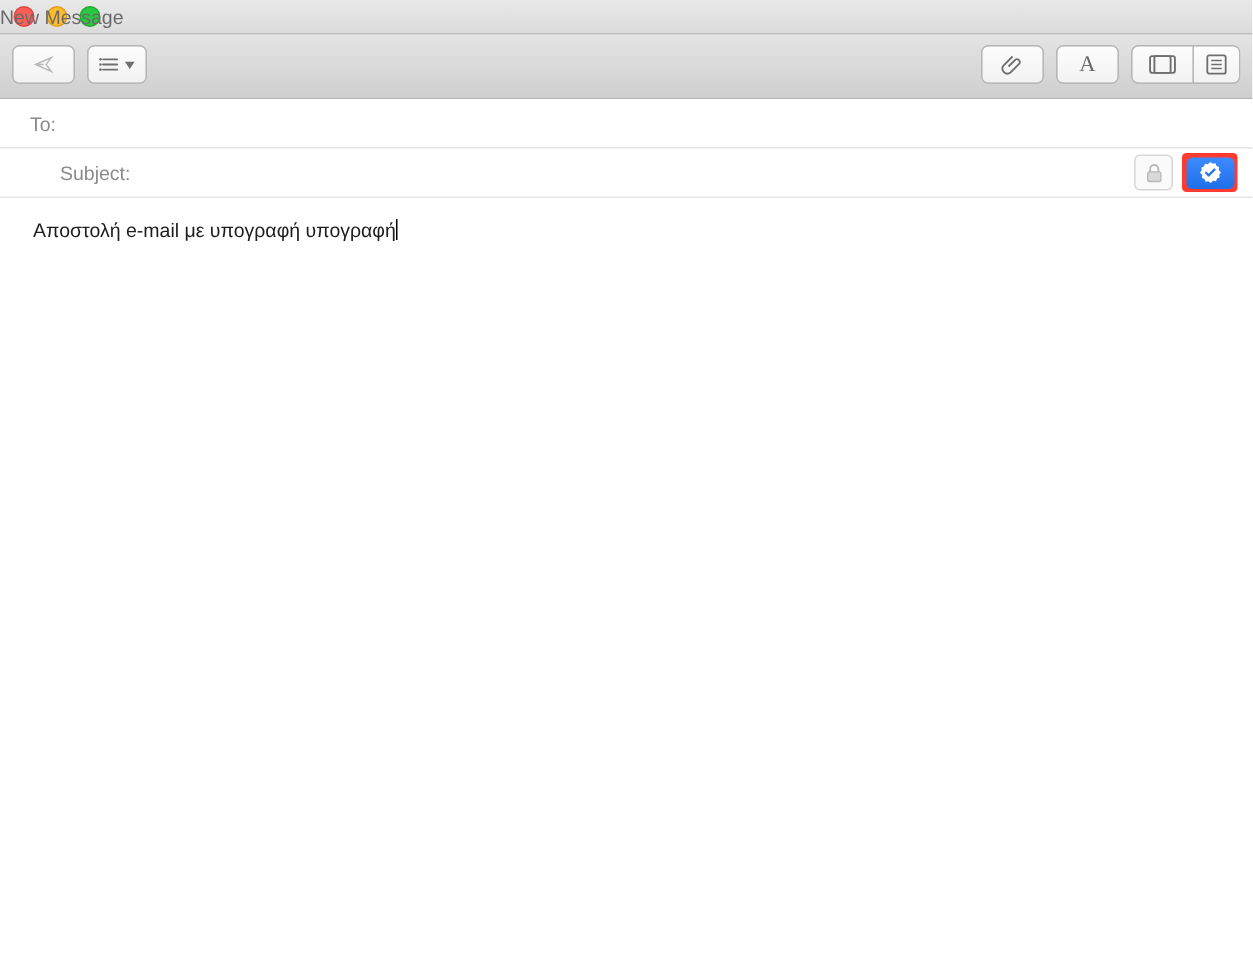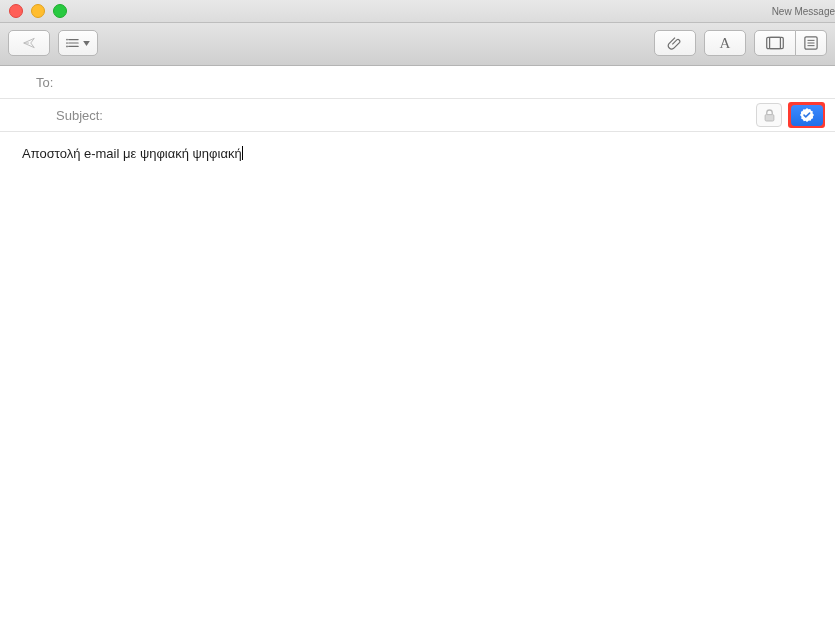--- a/index.html
+++ b/index.html
@@ -4,35 +4,35 @@
 <style>
   html,body{margin:0;padding:0;font-family:-apple-system,"Helvetica Neue",Arial,sans-serif;font-size:13px;color:#333;background:#fff;}
   .window{width:835px;height:641px;display:flex;flex-direction:column;box-sizing:border-box;}
   
   .titlebar{height:22px;background:linear-gradient(#e8e8e8,#dcdcdc);border-bottom:1px solid #bdbdbd;display:flex;align-items:center;position:relative;}
   .traffic{display:flex;gap:8px;margin-left:9px;}
   .tl{width:12px;height:12px;border-radius:50%;}
   .tl.red{background:#ff5f57;border:0.5px solid #e24640;}
   .tl.yel{background:#ffbd2e;border:0.5px solid #e1a11e;}
   .tl.grn{background:#28c940;border:0.5px solid #1dad2c;}
-  .title{position:absolute;left:0;right:0;text-align:right;color:#6a6a6a;font-size:10px;pointer-events:none;}
+  .title{position:absolute;left:0;right:0;text-align:left;color:#6a6a6a;font-size:13px;pointer-events:none;}
   
   .toolbar{height:32px;padding:4px 8px 6px 8px;background:linear-gradient(#e4e4e4,#cfcfcf);border-bottom:1px solid #b4b4b4;display:flex;align-items:center;gap:8px;}
   .spacer{flex:1;}
   .tbbtn{height:24px;border:1px solid #b7b7b7;border-radius:5px;background:linear-gradient(#fdfdfd,#f2f2f2);display:flex;align-items:center;justify-content:center;box-shadow:0 1px 0 rgba(255,255,255,.5) inset;color:#6f6f6f;}
   .tbbtn.w40{width:40px;}
   .tbbtn.w38{width:38px;}
   .tbbtn.w30{width:30px;}
   .seggroup{display:flex;}
   .seggroup .tbbtn{border-radius:0;}
   .seggroup .tbbtn:first-child{border-top-left-radius:5px;border-bottom-left-radius:5px;}
   .seggroup .tbbtn:last-child{border-top-right-radius:5px;border-bottom-right-radius:5px;border-left:none;}
   
   .fields{border-bottom:1px solid #e4e4e4;}
-  .row{display:flex;align-items:center;height:32px;border-bottom:1px solid #e4e4e4;padding:0 10px 0 36px;}
+  .row{display:flex;align-items:center;height:32px;border-bottom:1px solid #e4e4e4;padding:0 10px 0 20px;}
   .row:last-child{border-bottom:none;margin-left:20px;}
   .lbl{color:#8a8a8a;font-size:13px;margin-right:6px;white-space:nowrap;}
   .fieldinput{flex:1;border:none;outline:none;font-size:13px;color:#333;background:transparent;}
   .rowicons{display:flex;align-items:center;gap:6px;}
   .lockbox{width:24px;height:22px;border:1px solid #d7d7d7;border-radius:4px;display:flex;align-items:center;justify-content:center;color:#b5b5b5;background:#fafafa;}
   .signbox-wrap{padding:2.5px;background:#ff3b30;border-radius:3px;display:flex;}
   .signbox{width:32px;height:21px;border-radius:4px;background:linear-gradient(#3d8bff,#1f6fe8);display:flex;align-items:center;justify-content:center;color:#fff;}
   
   .body{flex:1;padding:14px 22px;overflow:auto;}
   .bodytext{font-size:13px;color:#1d1d1d;}
@@ -142,16 +142,16 @@
                   <path fill="none" stroke="#2f78e6" stroke-width="1.8" stroke-linecap="round" stroke-linejoin="round" d="M4.6 8.2l2 2 4.4-4.4"></path>
                 </svg>
             </span>
           </div>
         </div>
       </div>
     </div>
   </div>
 
   <div class="body">
-    <span class="bodytext">Αποστολή e-mail με ψηφιακή ψηφιακή</span><span class="cursor"></span>
+    <span class="bodytext">Αποστολή e-mail με υπογραφή υπογραφή</span><span class="cursor"></span>
   </div>
 
 </div>
 
 </body></html>

